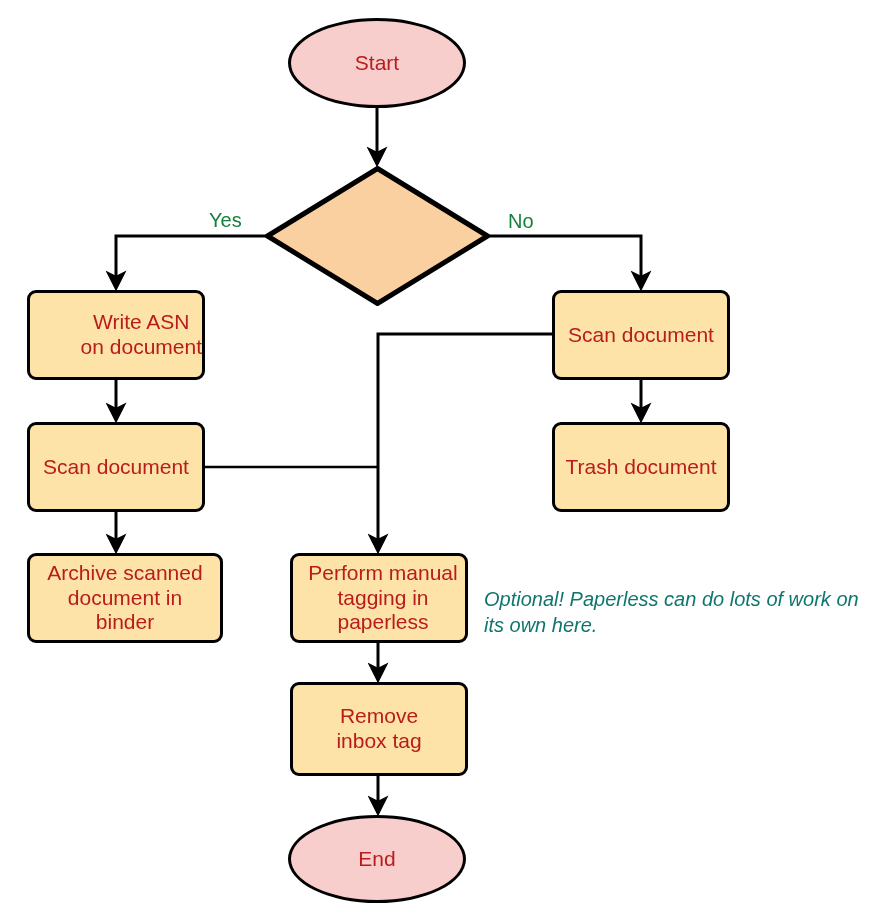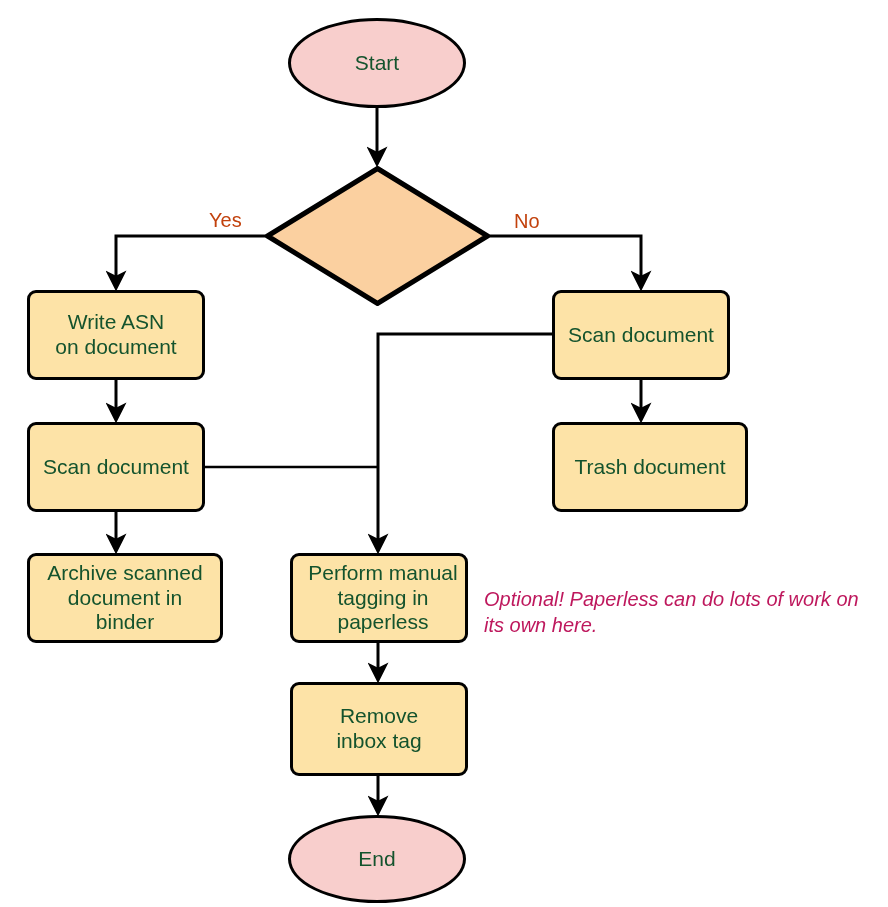--- a/index.html
+++ b/index.html
@@ -27,21 +27,21 @@
     height: 907px;
     pointer-events: none;
   }
   .node {
     position: absolute;
     box-sizing: border-box;
     display: flex;
     align-items: center;
     justify-content: center;
     text-align: center;
-    color: #14532d;
+    color: #b91c1c;
     line-height: 1.18;
     white-space: pre-line;
     z-index: 2;
   }
   .node-terminal {
     border: 3px solid #000000;
     border-radius: 50%;
     background: #f8cecc;
     font-size: 21px;
   }
@@ -63,30 +63,30 @@
     width: 100%;
     height: 100%;
   }
   .decision-label {
     position: relative;
     z-index: 1;
   }
   .edge-label {
     position: absolute;
     font-size: 20px;
-    color: #c2410c;
+    color: #15803d;
     background: transparent;
     z-index: 3;
     white-space: nowrap;
   }
   .annotation {
     position: absolute;
     font-size: 20px;
     font-style: italic;
-    color: #be185d;
+    color: #0f766e;
     line-height: 1.3;
     z-index: 3;
   }
 </style>
 </head>
 <body>
 
 <div id="canvas">
 
   <svg id="edge-layer" viewBox="0 0 888 907" width="888" height="907" xmlns="http://www.w3.org/2000/svg">
@@ -121,42 +121,42 @@
     <span>Start</span>
   </div>
 
   <div class="node node-decision" style="left:265px; top:166px; width:225px; height:140px;">
     <svg class="decision-shape" viewBox="0 0 225 140" preserveAspectRatio="none" xmlns="http://www.w3.org/2000/svg">
       <polygon points="112.5,2.5 222.5,70 112.5,137.5 2.5,70" fill="#fbd0a0" stroke="#000000" stroke-width="5" stroke-linejoin="miter"></polygon>
     </svg>
   </div>
 
   <div class="edge-label" style="left:209px; top:209px;">Yes</div>
-  <div class="edge-label" style="left:508px; top:210px;margin-left:6px;">No</div>
+  <div class="edge-label" style="left:508px; top:210px;">No</div>
 
-  <div class="node node-process" style="left:27px; top:290px; width:178px; height:90px;">
+  <div class="node node-process" style="left:27px; top:290px; width:178px; height:90px;justify-content:flex-end;">
     <span>Write ASN
 on document</span>
   </div>
 
   <div class="node node-process" style="left:27px; top:422px; width:178px; height:90px;">
     <span>Scan document</span>
   </div>
 
   <div class="node node-process" style="left:27px; top:553px; width:196px; height:90px;">
     <span>Archive scanned
 document in
 binder</span>
   </div>
 
   <div class="node node-process" style="left:552px; top:290px; width:178px; height:90px;">
     <span>Scan document</span>
   </div>
 
-  <div class="node node-process" style="left:552px; top:422px; width:196px; height:90px;">
+  <div class="node node-process" style="left:552px; top:422px; width:178px; height:90px;">
     <span>Trash document</span>
   </div>
 
   <div class="node node-process" style="left:290px; top:553px; width:178px; height:90px;padding-left:8px;">
     <span>Perform manual
 tagging in
 paperless</span>
   </div>
 
   <div class="node node-process" style="left:290px; top:682px; width:178px; height:94px;">

